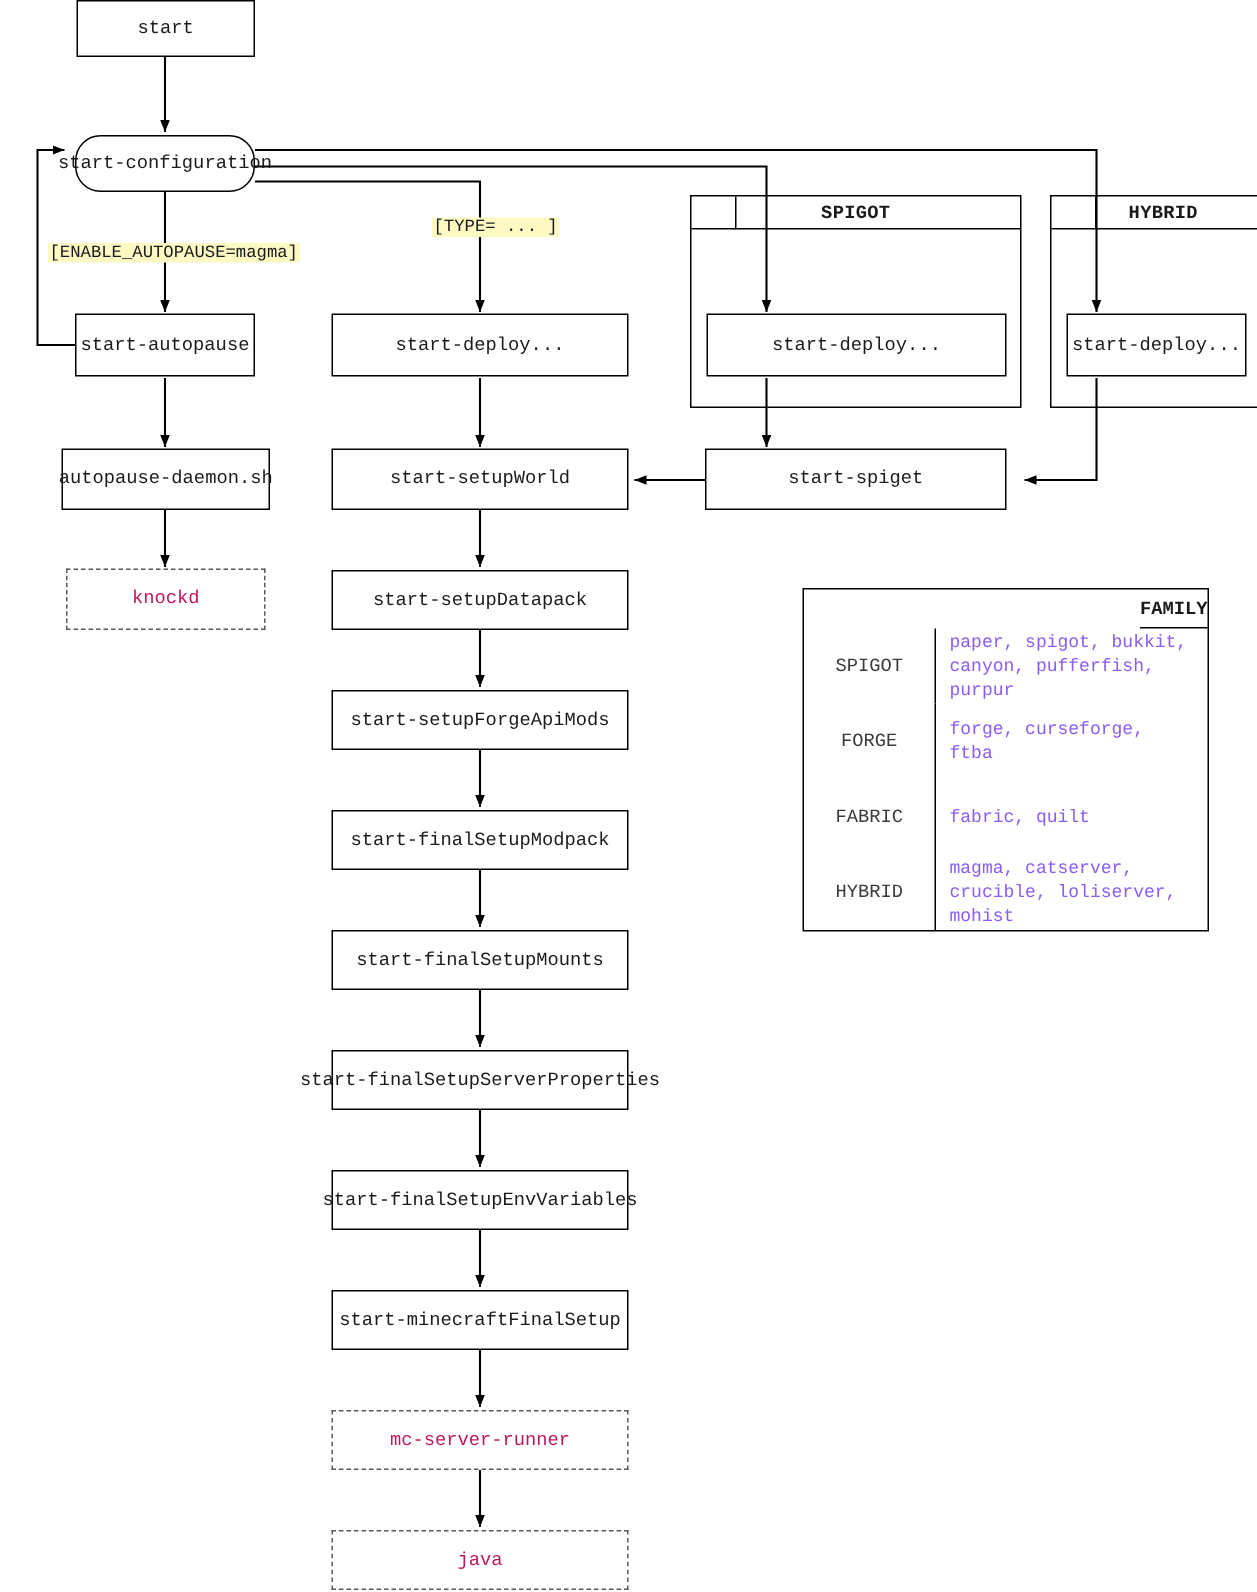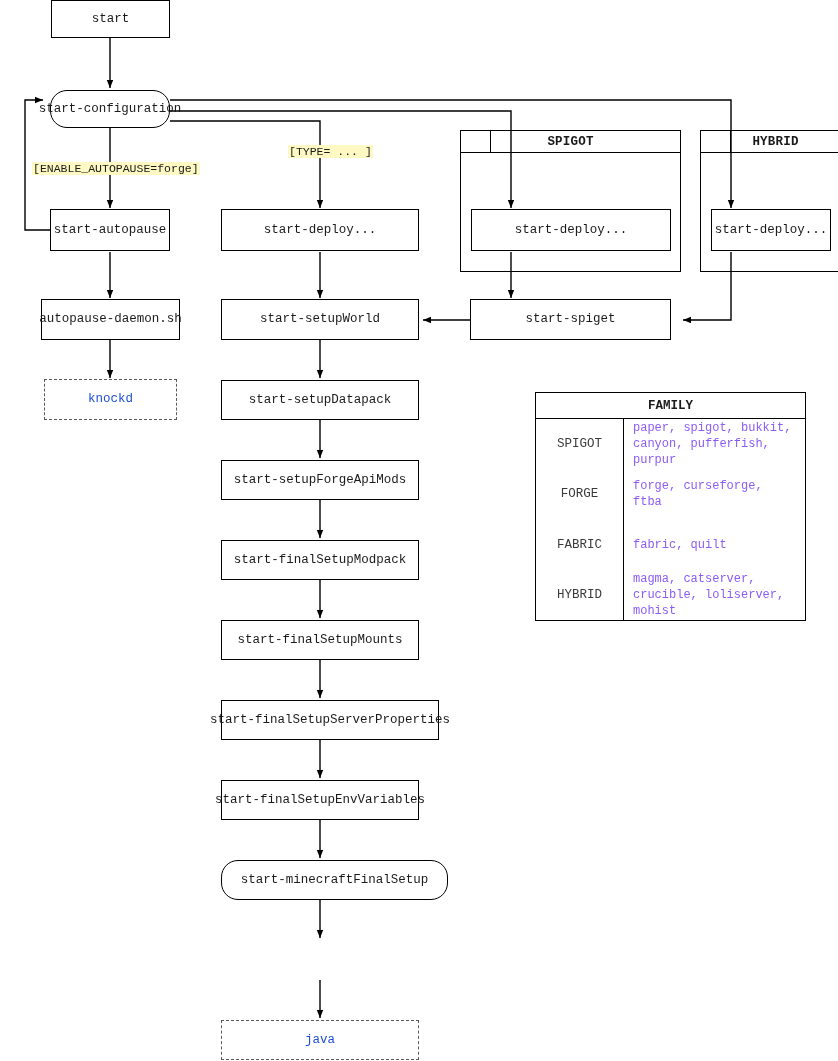--- a/index.html
+++ b/index.html
@@ -33,21 +33,21 @@
     align-items: center;
     justify-content: center;
     font-size: 12.5px;
     color: #1a1a1a;
     line-height: 1.2;
     text-align: center;
     white-space: nowrap;
   }
   .node.dashed {
     border: 1.6px dashed #5a5a5a;
-    color: #1d4ed8;
+    color: #be185d;
   }
   .group {
     position: absolute;
     box-sizing: border-box;
     background: transparent;
     border: 1.4px solid #000000;
   }
   .group-title {
     position: absolute;
     left: 0;
@@ -87,20 +87,21 @@
     left: 522px;
     top: 392px;
     width: 271px;
     height: 229px;
     box-sizing: border-box;
     border: 1.4px solid #000000;
     background: #ffffff;
     display: flex;
     flex-direction: column;
     font-size: 12.5px;
+    align-items: flex-end;
   }
   #family-header {
     height: 26px;
     box-sizing: border-box;
     border-bottom: 1.4px solid #000000;
     display: flex;
     align-items: center;
     justify-content: center;
     font-weight: bold;
     color: #1a1a1a;
@@ -245,38 +246,41 @@
   </div>
 
   <div class="node" style="left:208px; top:540px; width:198px; height:40px;">
     <span>start-finalSetupModpack</span>
   </div>
 
   <div class="node" style="left:208px; top:620px; width:198px; height:40px;">
     <span>start-finalSetupMounts</span>
   </div>
 
-  <div class="node" style="left:208px; top:700px; width:218px; height:40px;">
+  <div class="node" style="left:208px; top:700px; width:198px; height:40px;">
     <span>start-finalSetupServerProperties</span>
   </div>
 
   <div class="node" style="left:208px; top:780px; width:198px; height:40px;text-align:right;">
     <span>start-finalSetupEnvVariables</span>
   </div>
 
-  <div class="node" style="left:208px; top:860px; width:227px; height:40px;border-radius:17px;">
+  <div class="node" style="left:208px; top:860px; width:198px; height:40px;">
     <span>start-minecraftFinalSetup</span>
   </div>
 
+  <div class="node dashed" style="left:208px; top:940px; width:198px; height:40px;">
+    <span>mc-server-runner</span>
+  </div>
 
   <div class="node dashed" style="left:208px; top:1020px; width:198px; height:40px;">
     <span>java</span>
   </div>
 
-  <div class="edge-label" style="left:19px; top:162px;">[ENABLE_AUTOPAUSE=forge]</div>
+  <div class="edge-label" style="left:19px; top:162px;">[ENABLE_AUTOPAUSE=magma]</div>
   <div class="edge-label" style="left:275px; top:145px;">[TYPE= ... ]</div>
 
   <div id="family-table">
     <div id="family-header">FAMILY</div>
     <div id="family-body">
       <div class="family-row">
         <div class="family-key">SPIGOT</div>
         <div class="family-val">paper, spigot, bukkit, canyon, pufferfish, purpur</div>
       </div>
       <div class="family-row">

